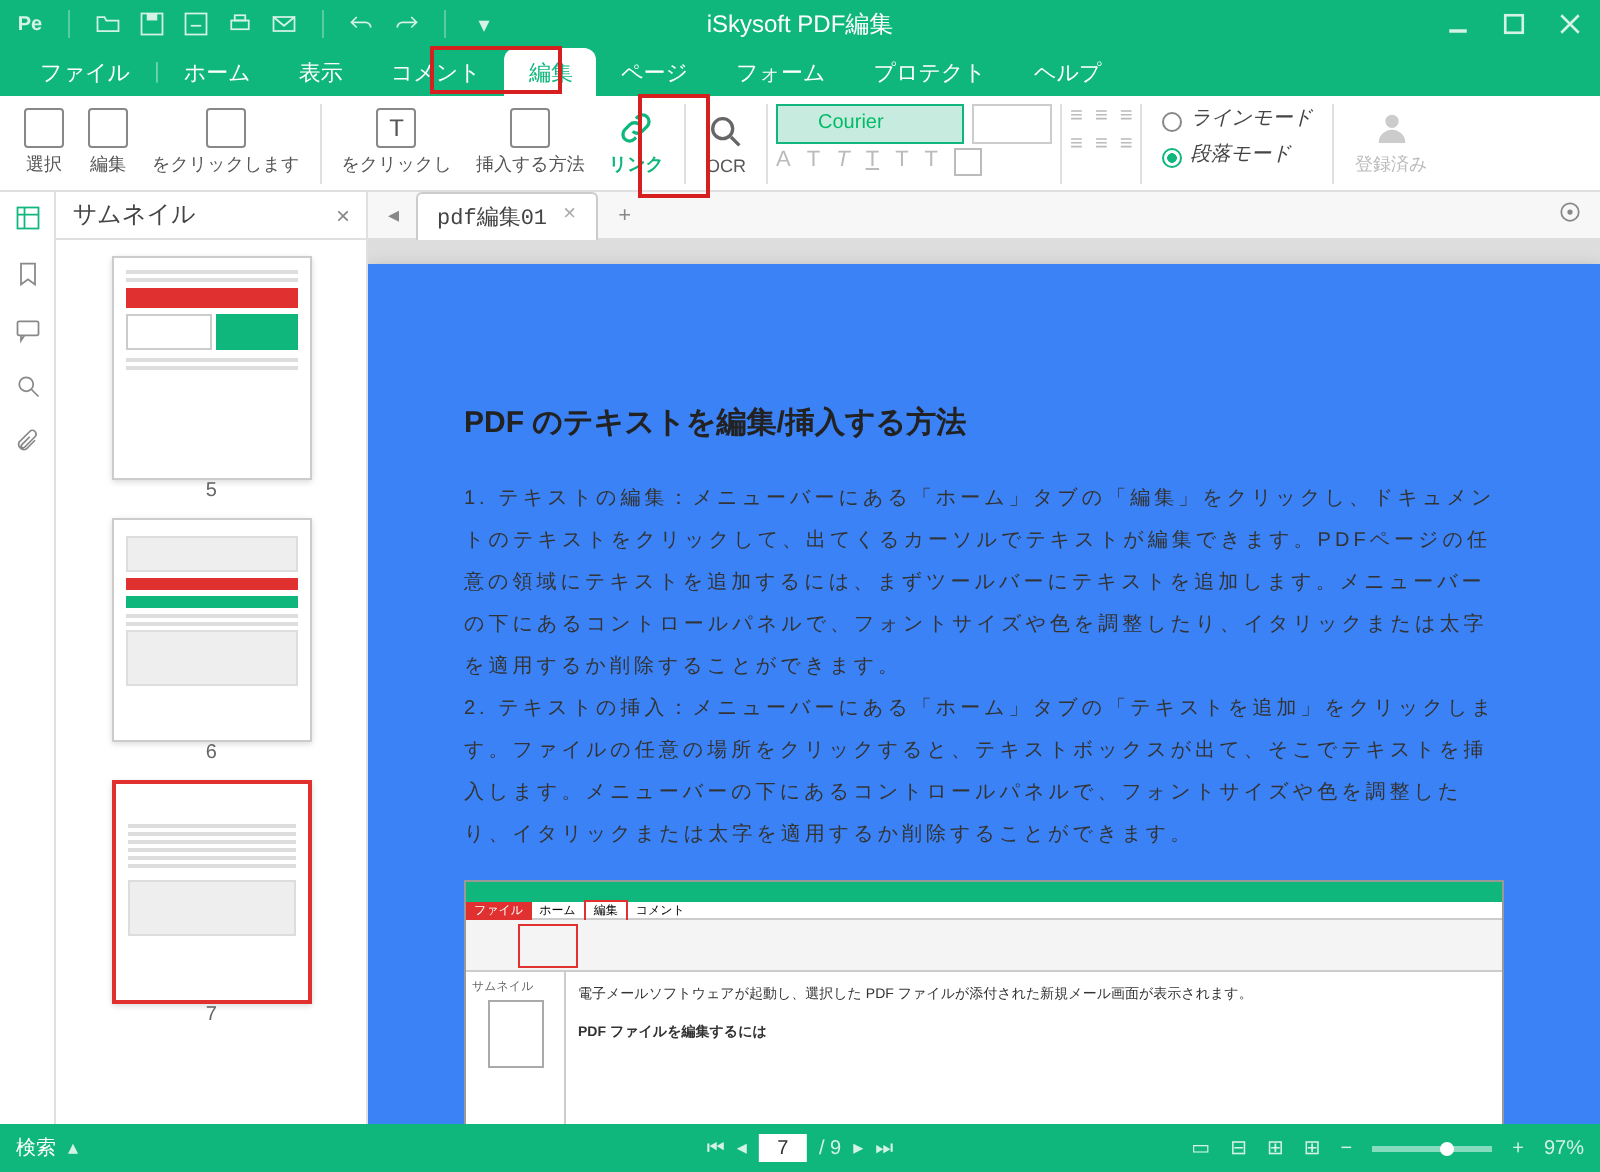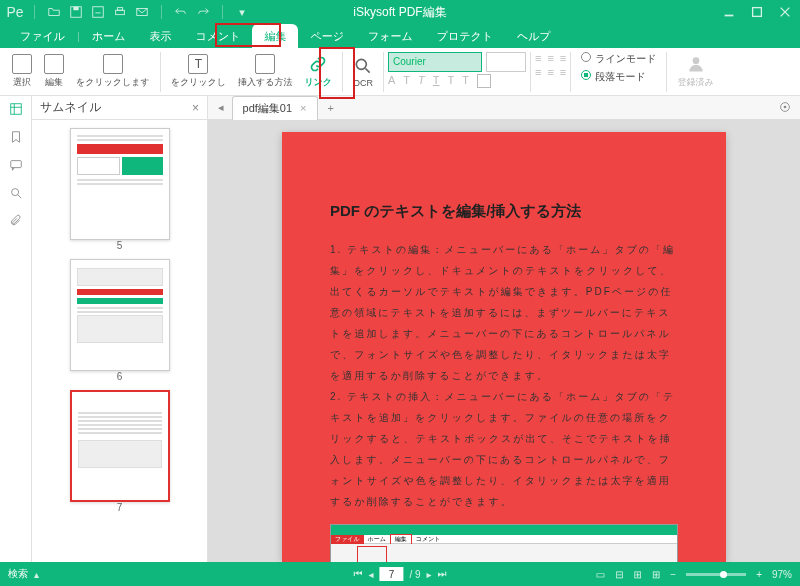--- a/index.html
+++ b/index.html
@@ -15,22 +15,22 @@
 .menubar { background: #0fb77c; height: 24px; display: flex; align-items: center; padding-left: 8px; color: #fff; font-size: 11px; }
 .menubar .menu-item { padding: 0 12px; height: 24px; display: flex; align-items: center; cursor: default; }
 .menubar .menu-item.active { background: #fff; color: #0fb77c; border-radius: 6px 6px 0 0; }
 .menubar .sep { color: rgba(255,255,255,0.4); }
 
 .toolbar { background: #fff; height: 48px; border-bottom: 1px solid #e0e0e0; display: flex; align-items: center; padding: 0 6px; position: relative; }
 .tool-group { display: flex; align-items: center; height: 48px; }
 .tool-btn { display: flex; flex-direction: column; align-items: center; justify-content: center; padding: 0 6px; height: 48px; color: #555; font-size: 9px; gap: 2px; }
 .tool-btn .icon { width: 20px; height: 20px; border: 1px solid #888; border-radius: 2px; }
 .tool-sep { width: 1px; height: 40px; background: #e0e0e0; margin: 0 4px; }
-.font-select { border: 1px solid #0fb77c; height: 20px; width: 94px; padding: 0 4px; font-size: 10px; color: #0b6; background: #c8ebe0; }
-.radio-row { display: flex; align-items: flex-start; gap: 4px; font-size: 10px; color: #444; }
+.font-select { border: 1px solid #0fb77c; height: 20px; width: 94px; padding: 0 20px; font-size: 10px; color: #0b6; background: #c8ebe0; }
+.radio-row { display: flex; align-items: flex-end; gap: 4px; font-size: 10px; color: #444; font-style: italic; }
 .radio-row .radio { width: 10px; height: 10px; border: 1px solid #888; border-radius: 50%; }
 .radio-row.selected .radio { border-color: #0fb77c; background: radial-gradient(circle, #0fb77c 40%, #fff 45%); }
 
 .highlight-box { position: absolute; border: 2px solid #d62020; pointer-events: none; }
 .highlight-tab { left: 215px; top: 23px; width: 66px; height: 24px; }
 .highlight-link { left: 319px; top: 47px; width: 36px; height: 52px; }
 
 .workspace { display: flex; height: 466px; }
 
 .sidenav { width: 32px; background: #fff; border-right: 1px solid #e0e0e0; display: flex; flex-direction: column; align-items: center; padding-top: 6px; gap: 14px; }
@@ -46,27 +46,27 @@
 .thumb-page.selected { border: 2px solid #e03030; }
 .thumb-content { width: 100%; height: 100%; }
 .tline { height: 2px; background: #ddd; margin-bottom: 2px; }
 .tblock-red { height: 10px; background: #e03030; margin: 3px 0; }
 .tblock-green { height: 6px; background: #0fb77c; margin: 2px 0; }
 .tblock-grey { height: 18px; background: #eee; margin: 2px 0; border: 1px solid #ddd; }
 
 .doc-area { flex: 1; display: flex; flex-direction: column; background: #f0f0f0; }
 .tab-bar { height: 24px; background: #f7f7f7; border-bottom: 1px solid #ddd; display: flex; align-items: center; padding-left: 6px; gap: 4px; }
 .tab-bar .nav { color: #888; padding: 0 4px; }
-.doc-tab { background: #fff; border: 1px solid #ccc; border-bottom: none; height: 24px; display: flex; align-items: center; padding: 0 10px; font-size: 11px; color: #444; gap: 8px; border-radius: 3px 3px 0 0; }
+.doc-tab { background: #fff; border: 1px solid #ccc; border-bottom: none; height: 24px; display: flex; align-items: center; padding: 0 10px; font-size: 11px; color: #444; gap: 8px; border-radius: 3px 3px 0 0; font-family: Liberation Mono, monospace; }
 .doc-tab .close { color: #aaa; }
 .tab-add { color: #888; padding: 0 6px; }
 .tab-bar .right-icon { margin-left: auto; margin-right: 8px; color: #888; }
 
 .doc-viewport { flex: 1; background: #ddd; overflow: auto; display: flex; justify-content: center; padding-top: 12px; }
-.page { width: 444px; background: #ef4444; box-shadow: 0 2px 8px rgba(0,0,0,0.2); padding: 70px 48px 30px 48px; }
+.page { width: 616px; background: #3b82f6; box-shadow: 0 2px 8px rgba(0,0,0,0.2); padding: 70px 48px 30px 48px; }
 .page h2 { font-size: 15px; color: #222; margin-bottom: 18px; font-weight: bold; }
 .page p { font-size: 10px; color: #333; line-height: 2.1; letter-spacing: 2px; }
 .embedded-img { width: 100%; height: 130px; border: 1px solid #999; margin-top: 12px; background: #fff; position: relative; }
 .embedded-img .ei-titlebar { height: 10px; background: #0fb77c; }
 .embedded-img .ei-menubar { height: 9px; background: #fff; border-bottom: 1px solid #ccc; display: flex; font-size: 6px; align-items: center; }
 .embedded-img .ei-tab { padding: 0 4px; }
 .embedded-img .ei-tab.red { background: #e03030; color: #fff; }
 .embedded-img .ei-toolbar { height: 26px; background: #f4f4f4; border-bottom: 1px solid #ccc; position: relative; }
 .embedded-img .ei-highlight { position: absolute; border: 1px solid #e03030; left: 26px; top: 2px; width: 30px; height: 22px; }
 .embedded-img .ei-body { display: flex; height: 80px; }
@@ -82,21 +82,21 @@
 .statusbar .zoom-slider { width: 60px; height: 3px; background: rgba(255,255,255,0.5); position: relative; }
 .statusbar .zoom-slider .thumb { position: absolute; width: 7px; height: 7px; background: #fff; border-radius: 50%; top: -2px; left: 56%; }
 
 svg { width: 100%; height: 100%; }
 </style>
 </head>
 <body>
 
 <div class="titlebar">
   <div class="left-icons">
-    <span class="icon" style="font-size:14px;font-weight:normal;">Pe</span>
+    <span class="icon" style="font-size:10px;font-weight:bold;">Pe</span>
     <span class="divider"></span>
     <span class="icon">
         <svg viewBox="0 0 16 16">
           <path fill="none" stroke="currentColor" d="M2 4h4l1 2h7v6H2z"></path>
         </svg>
       </span>
     <span class="icon">
         <svg viewBox="0 0 16 16">
           <rect x="2" y="2" width="12" height="12" fill="none" stroke="currentColor"></rect>
           <rect x="5" y="2" width="6" height="4" fill="currentColor"></rect>

